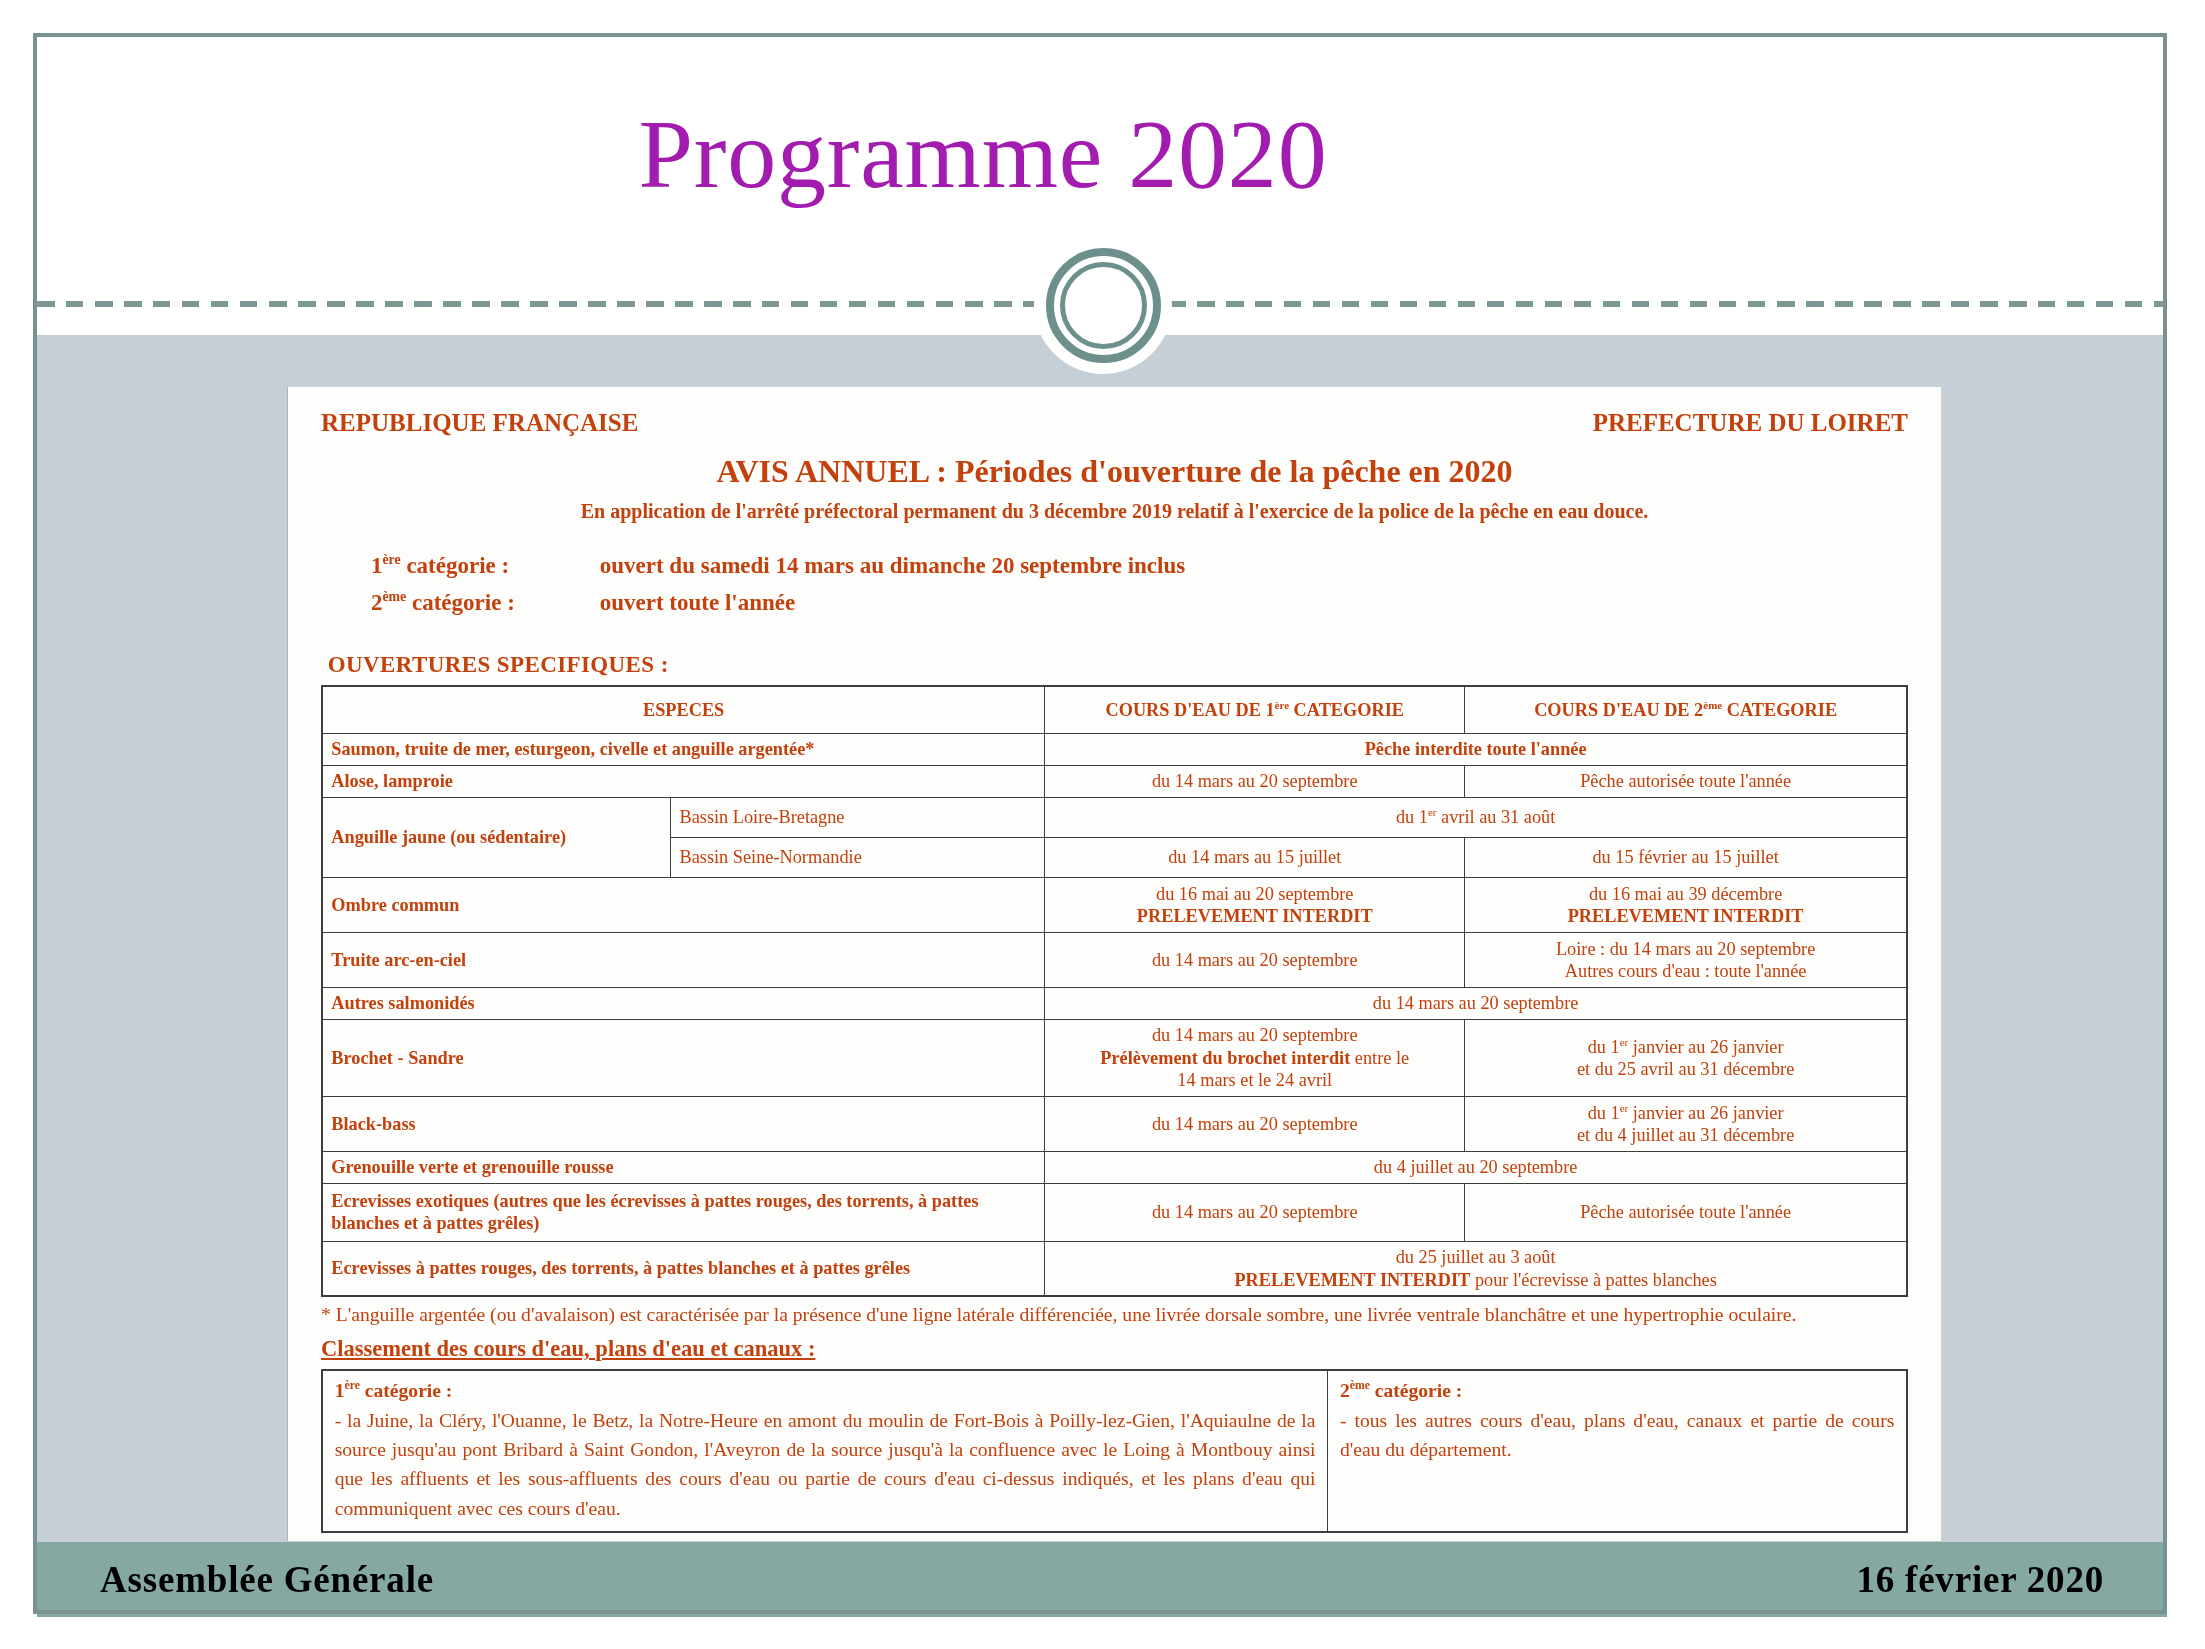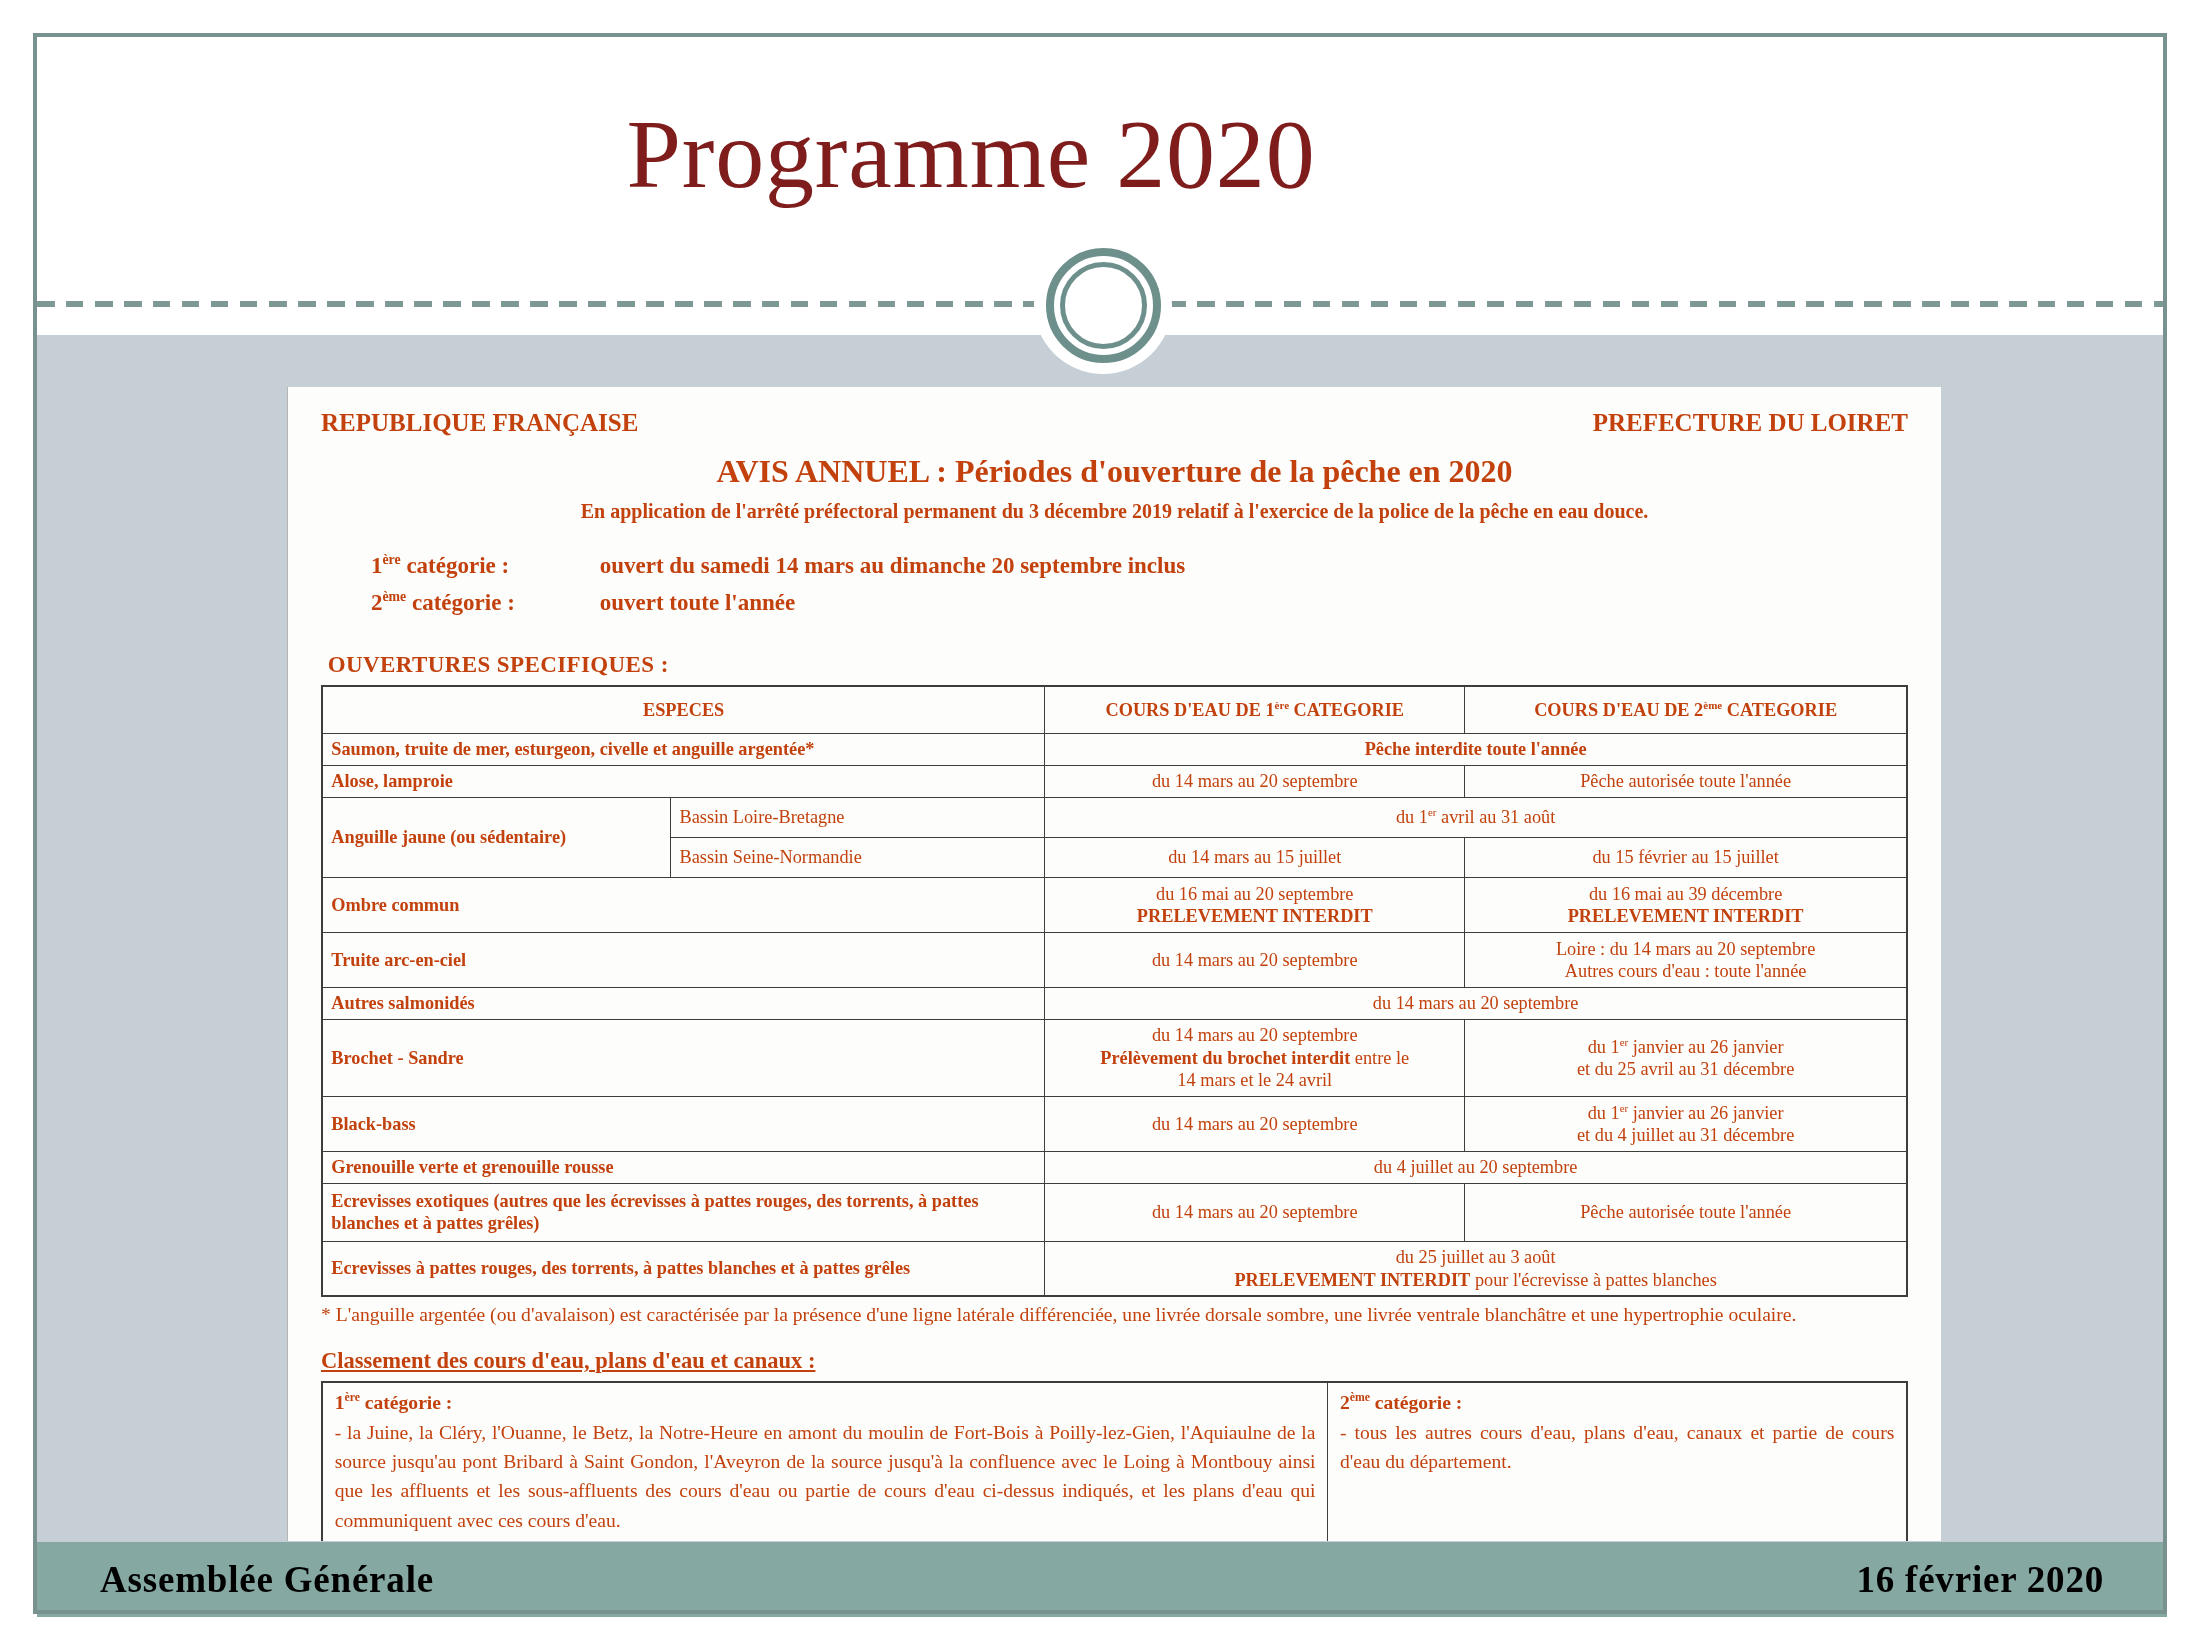--- a/index.html
+++ b/index.html
@@ -6,22 +6,22 @@
   body{
     width:2205px;height:1650px;position:relative;background:#ffffff;
     font-family:"Liberation Serif","DejaVu Serif",serif;overflow:hidden;
   }
   
   .frame{
     position:absolute;left:33px;top:33px;width:2134px;height:1581px;
     border:4.2px solid #78938f;box-sizing:border-box;background:transparent;pointer-events:none;z-index:6;
   }
   .slide-title{
-    position:absolute;left:4px;top:98px;width:1934px;text-align:center;
-    font-size:98px;color:#7f1d1d;letter-spacing:0.8px;z-index:2;
+    position:absolute;left:16px;top:98px;width:1934px;text-align:center;
+    font-size:98px;color:#a21caf;letter-spacing:0.8px;z-index:2;
   }
   .dash-line{
     position:absolute;left:37px;top:301px;width:2130px;height:5.8px;z-index:2;
     background:repeating-linear-gradient(90deg,#7e9995 0 17.5px,transparent 17.5px 29px);
   }
   .content-bg{
     position:absolute;left:37px;top:335px;width:2130px;height:1207px;
     background:#c6cfd6;z-index:1;
   }
   .ornament{
@@ -62,21 +62,21 @@
     border:1.7px solid #3d3d3d;font-size:18.3px;padding:1.7px 8.3px;box-sizing:border-box;
     vertical-align:middle;line-height:1.22;
   }
   td.hd{font-weight:bold;text-align:center;font-size:19px;}
   td.sp{font-weight:bold;text-align:left;}
   td.bassin{text-align:left;}
   td.c{text-align:center;}
   .b{font-weight:bold;}
   
   .doc-footnote{margin-top:5px;font-size:19.6px;text-align:justify;line-height:1.3;}
-  .doc-class-heading{margin-top:20px;font-weight:bold;font-size:22.5px;text-decoration:underline;height:30px;}
+  .doc-class-heading{margin-top:8px;font-weight:bold;font-size:22.5px;text-decoration:underline;height:30px;}
   .class-box{
     margin-top:3.3px;border:2.5px solid #3d3d3d;display:flex;box-sizing:border-box;
   }
   .class-col{padding:5px 11.7px 8.3px 11.7px;font-size:19.6px;line-height:1.5;box-sizing:border-box;}
   .class-col.c1{width:63.5%;border-right:1.7px solid #3d3d3d;}
   .class-col.c2{width:36.5%;}
   .class-label{font-weight:bold;}
   .class-text{text-align:justify;}
 </style>
 </head>

